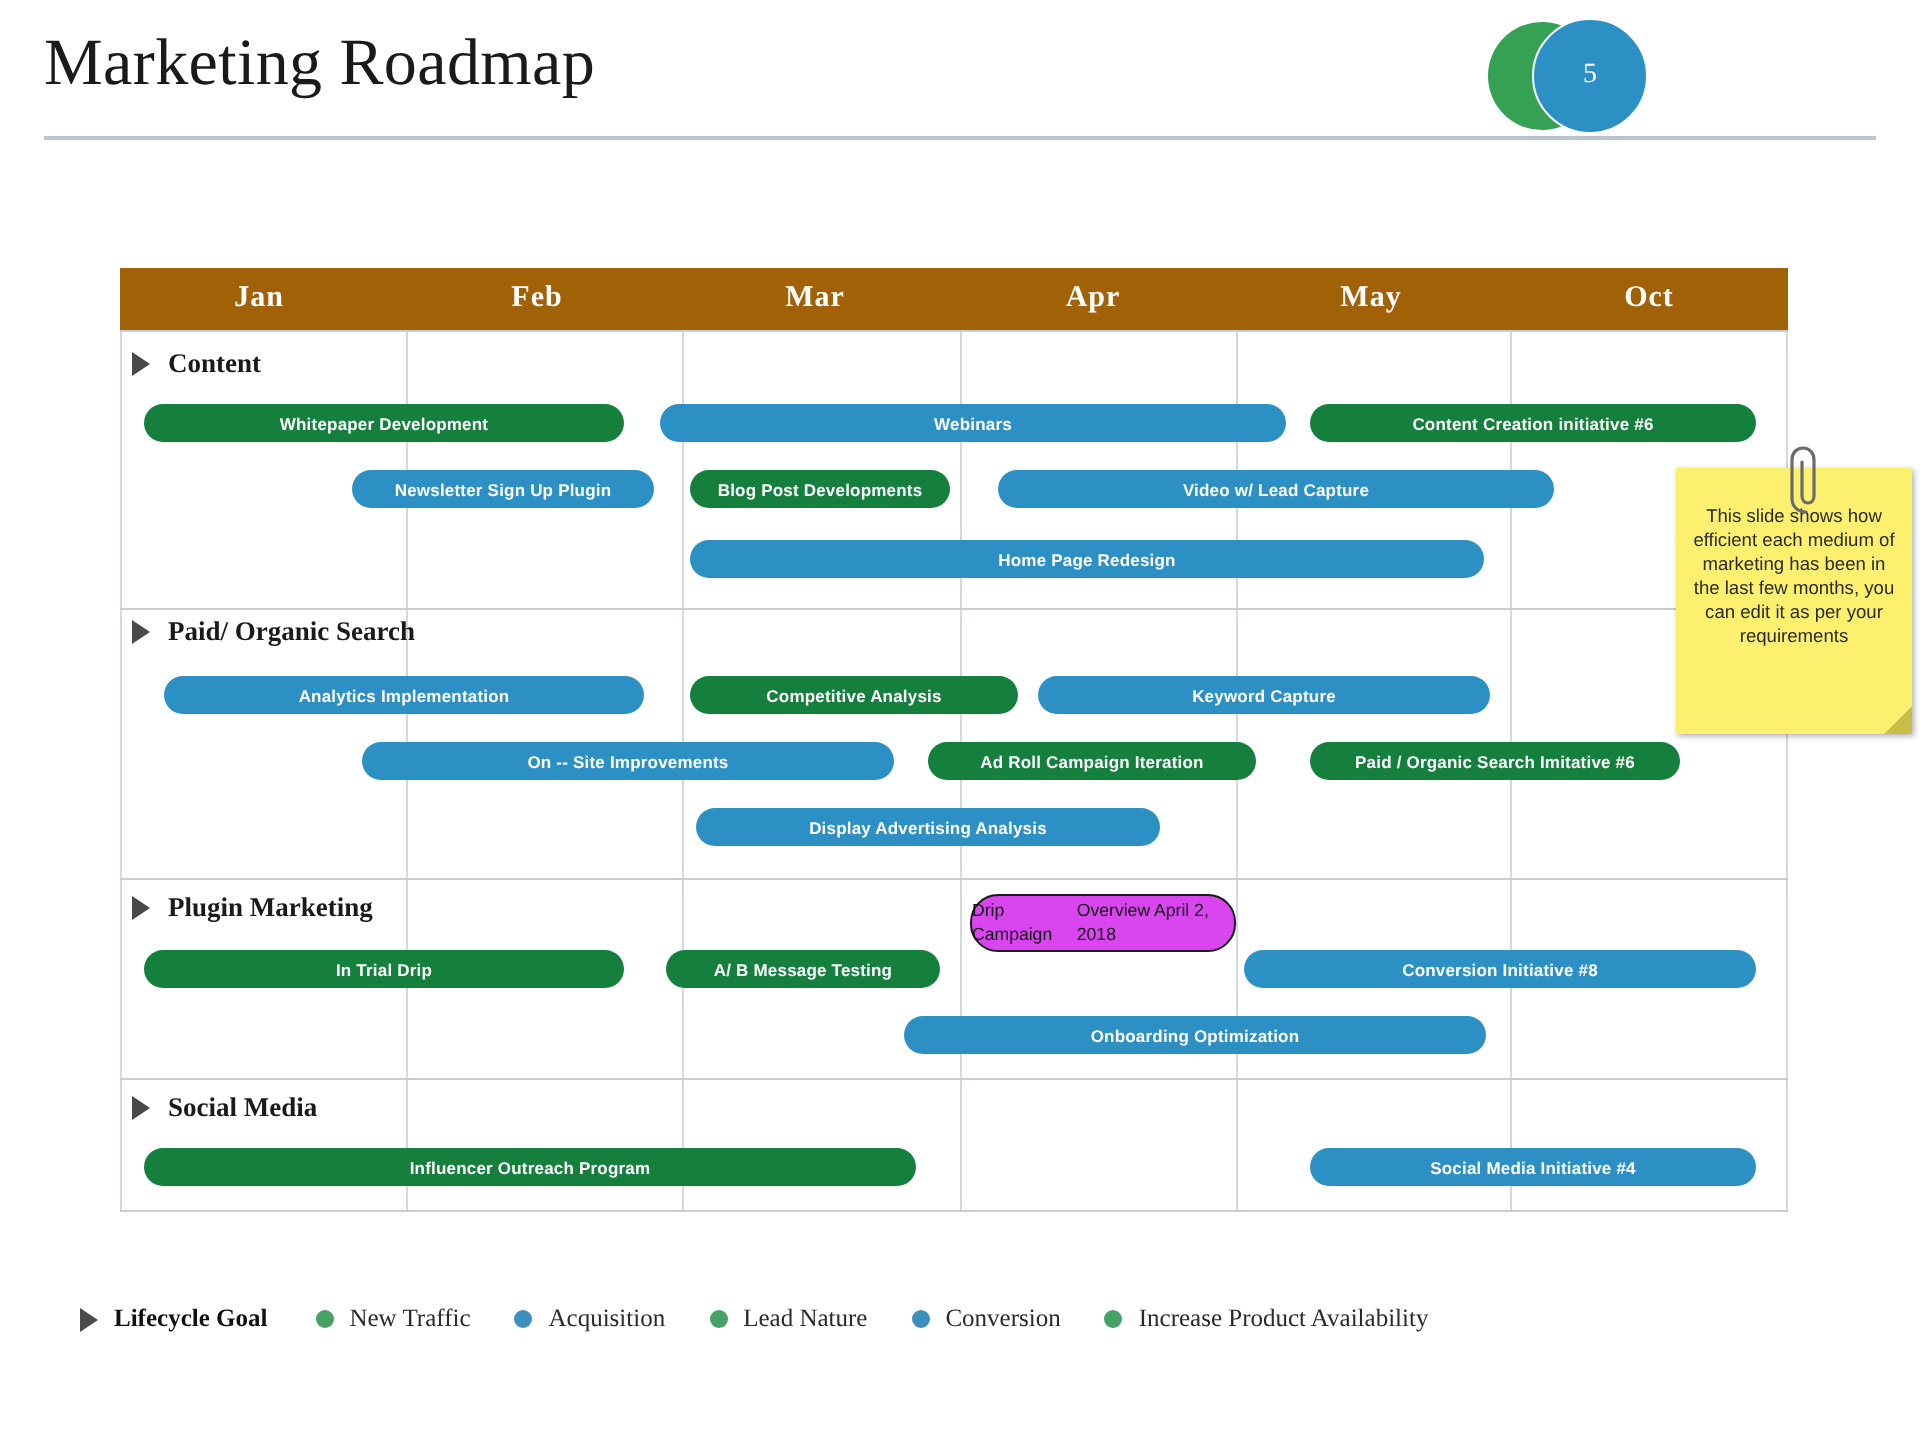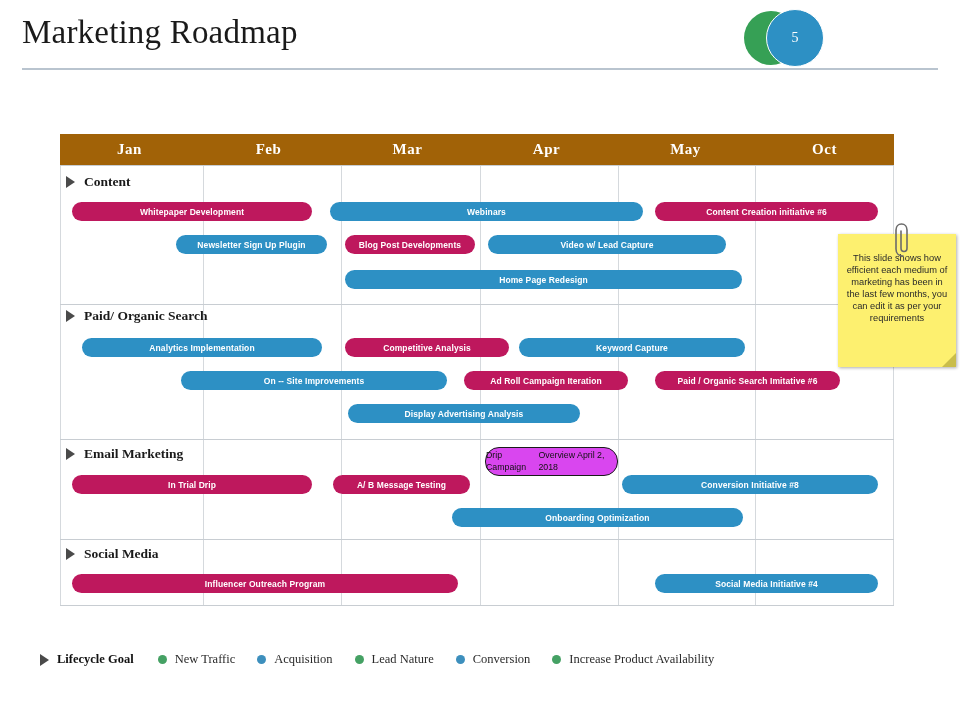--- a/index.html
+++ b/index.html
@@ -78,21 +78,21 @@
   }
 
   
   .bar{
     position:absolute;height:19px;border-radius:10px;
     display:flex;align-items:center;justify-content:center;
     font-size:8.5px;font-weight:700;color:#ffffff;
     letter-spacing:.1px;white-space:nowrap;overflow:hidden;
     box-sizing:border-box;padding:0 6px;
   }
-  .bar.green{background:#be185d;}
+  .bar.green{background:#15803d;}
   .bar.blue{background:#2d90c4;}
 
   
   #callout{
     position:absolute;
     border:1.4px solid #1a1a1a;border-radius:14px;background:#d946ef;
     display:flex;flex-direction:row;align-items:center;justify-content:center;
     font-size:8.8px;color:#111111;line-height:1.35;
     box-sizing:border-box;
   }
@@ -190,21 +190,21 @@
   <div class="bar green" style="left:595px;top:68px;width:223px">
     <span>Content Creation initiative #6</span>
   </div>
 
   <div class="bar blue" style="left:116px;top:101px;width:151px">
     <span>Newsletter Sign Up Plugin</span>
   </div>
   <div class="bar green" style="left:285px;top:101px;width:130px">
     <span>Blog Post Developments</span>
   </div>
-  <div class="bar blue" style="left:428px;top:101px;width:238px">
+  <div class="bar blue" style="left:439px;top:101px;width:278px">
     <span>Video w/ Lead Capture</span>
   </div>
 
   <div class="bar blue" style="left:285px;top:136px;width:397px">
     <span>Home Page Redesign</span>
   </div>
 
   <div class="section-label" style="left:6px;top:174px">
     <span class="tri"></span>
     <span>Paid/ Organic Search</span>
@@ -229,21 +229,21 @@
   <div class="bar green" style="left:595px;top:237px;width:185px">
     <span>Paid / Organic Search Imitative #6</span>
   </div>
 
   <div class="bar blue" style="left:288px;top:270px;width:232px">
     <span>Display Advertising Analysis</span>
   </div>
 
   <div class="section-label" style="left:6px;top:312px">
     <span class="tri"></span>
-    <span>Email Marketing</span>
+    <span>Plugin Marketing</span>
   </div>
 
   <div id="callout" style="left:425px;top:313px;width:133px;height:29px">
     <span>Drip Campaign</span>
     <span>Overview April 2, 2018</span>
   </div>
 
   <div class="bar green" style="left:12px;top:341px;width:240px">
     <span>In Trial Drip</span>
   </div>

